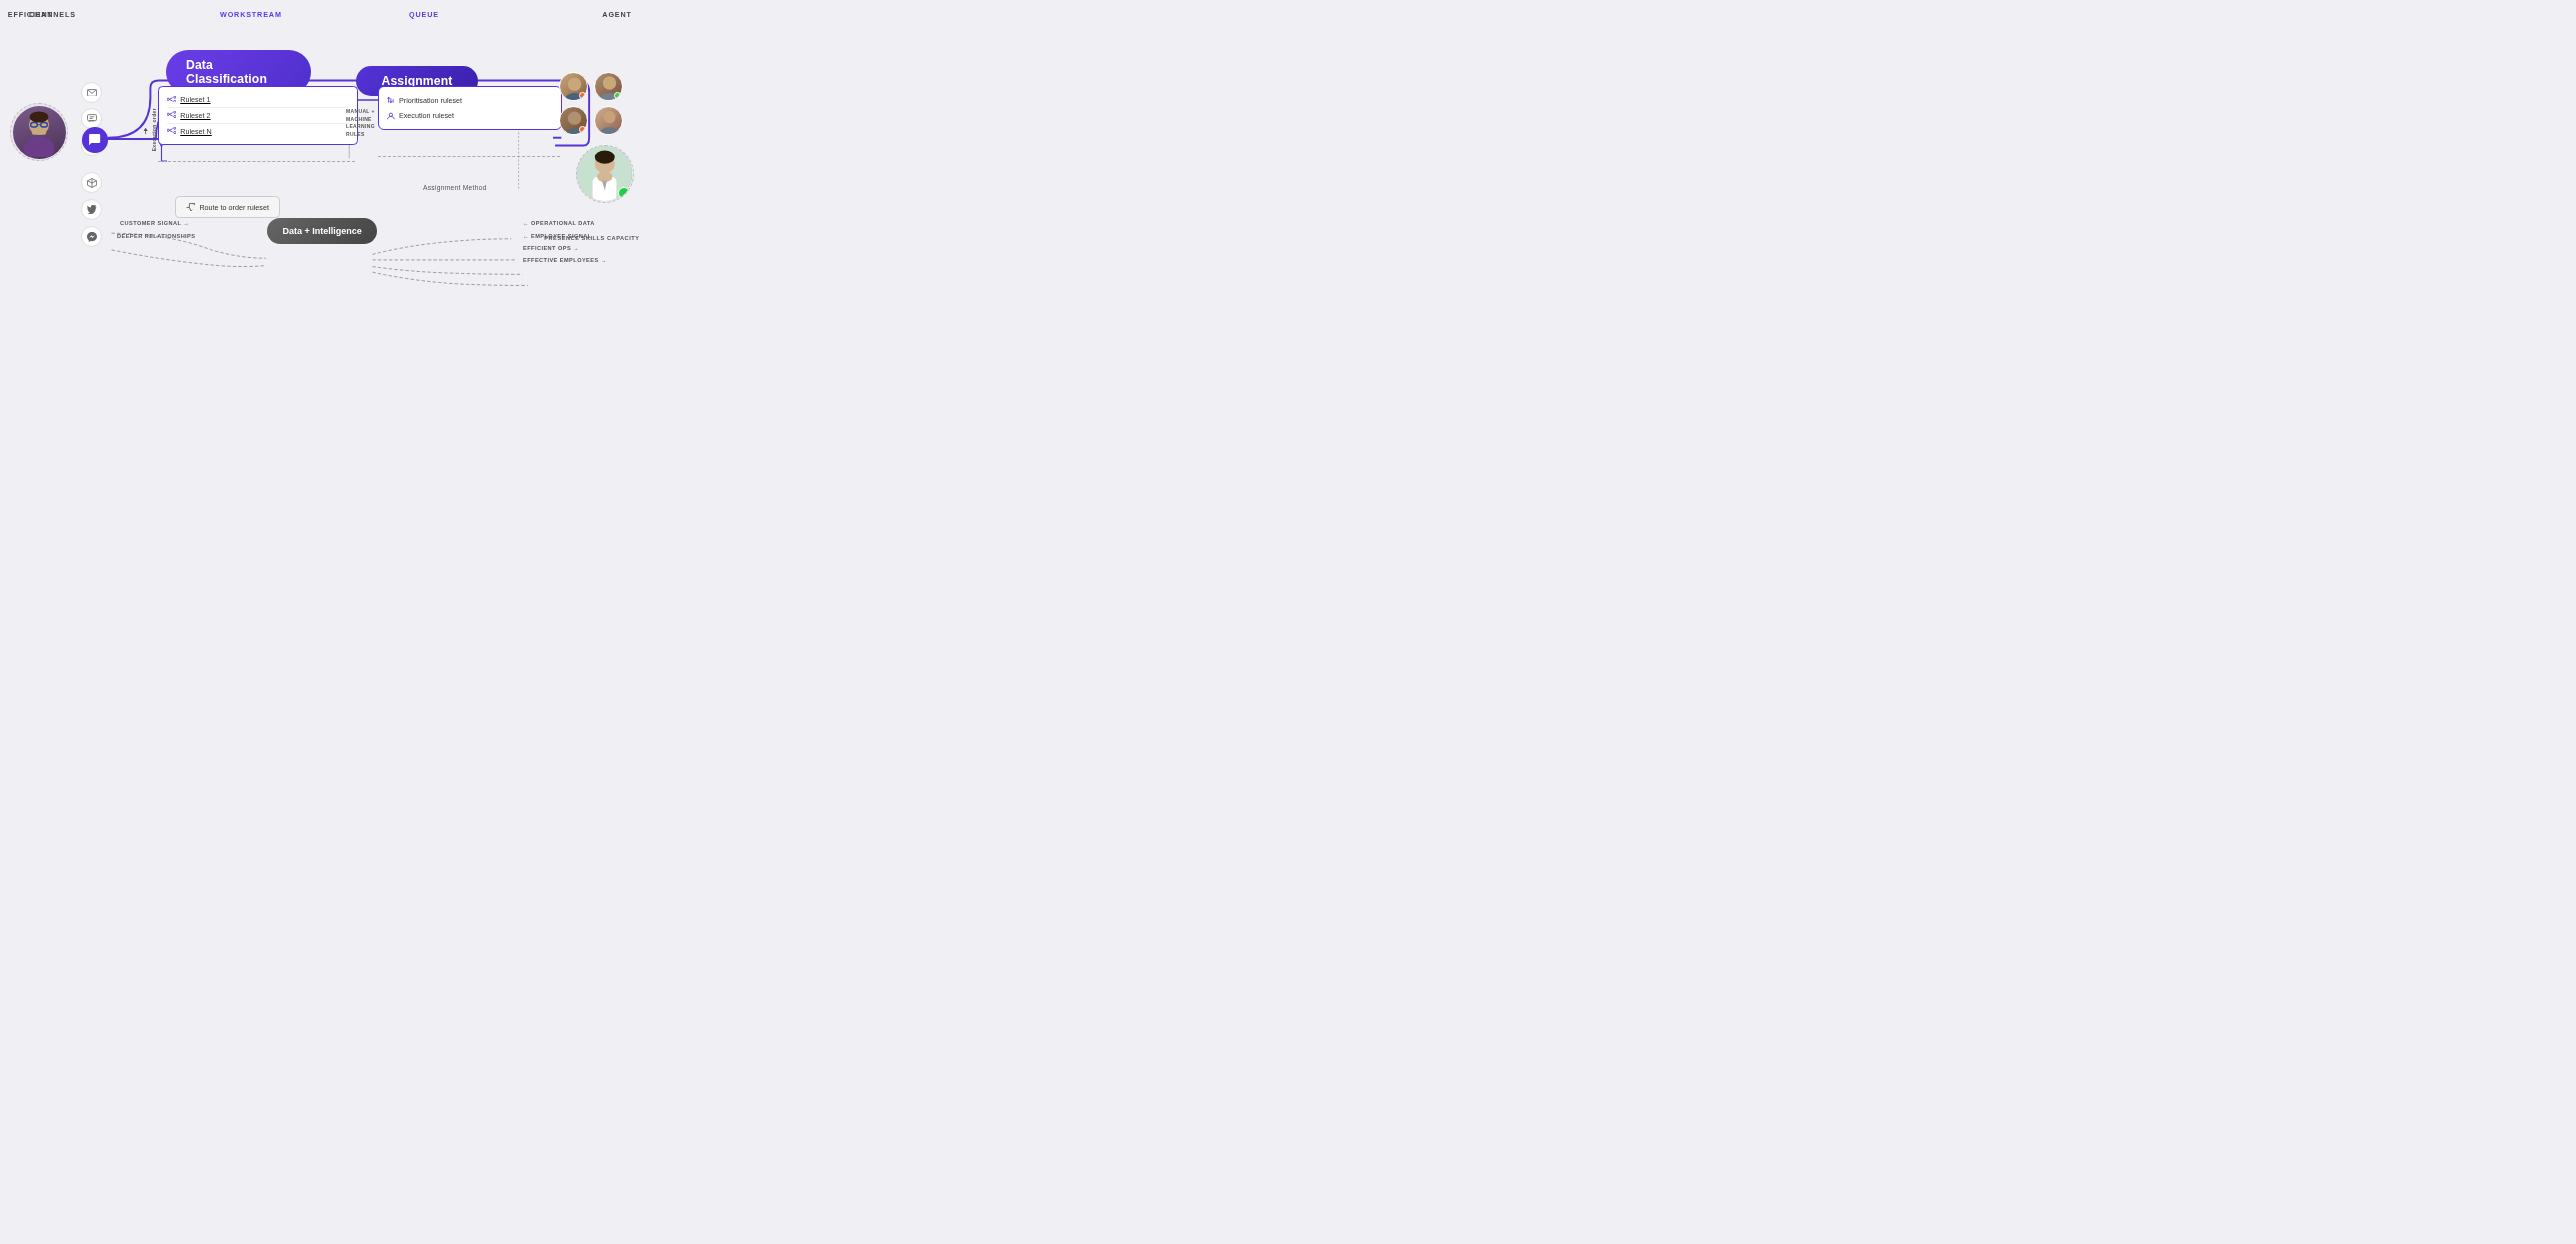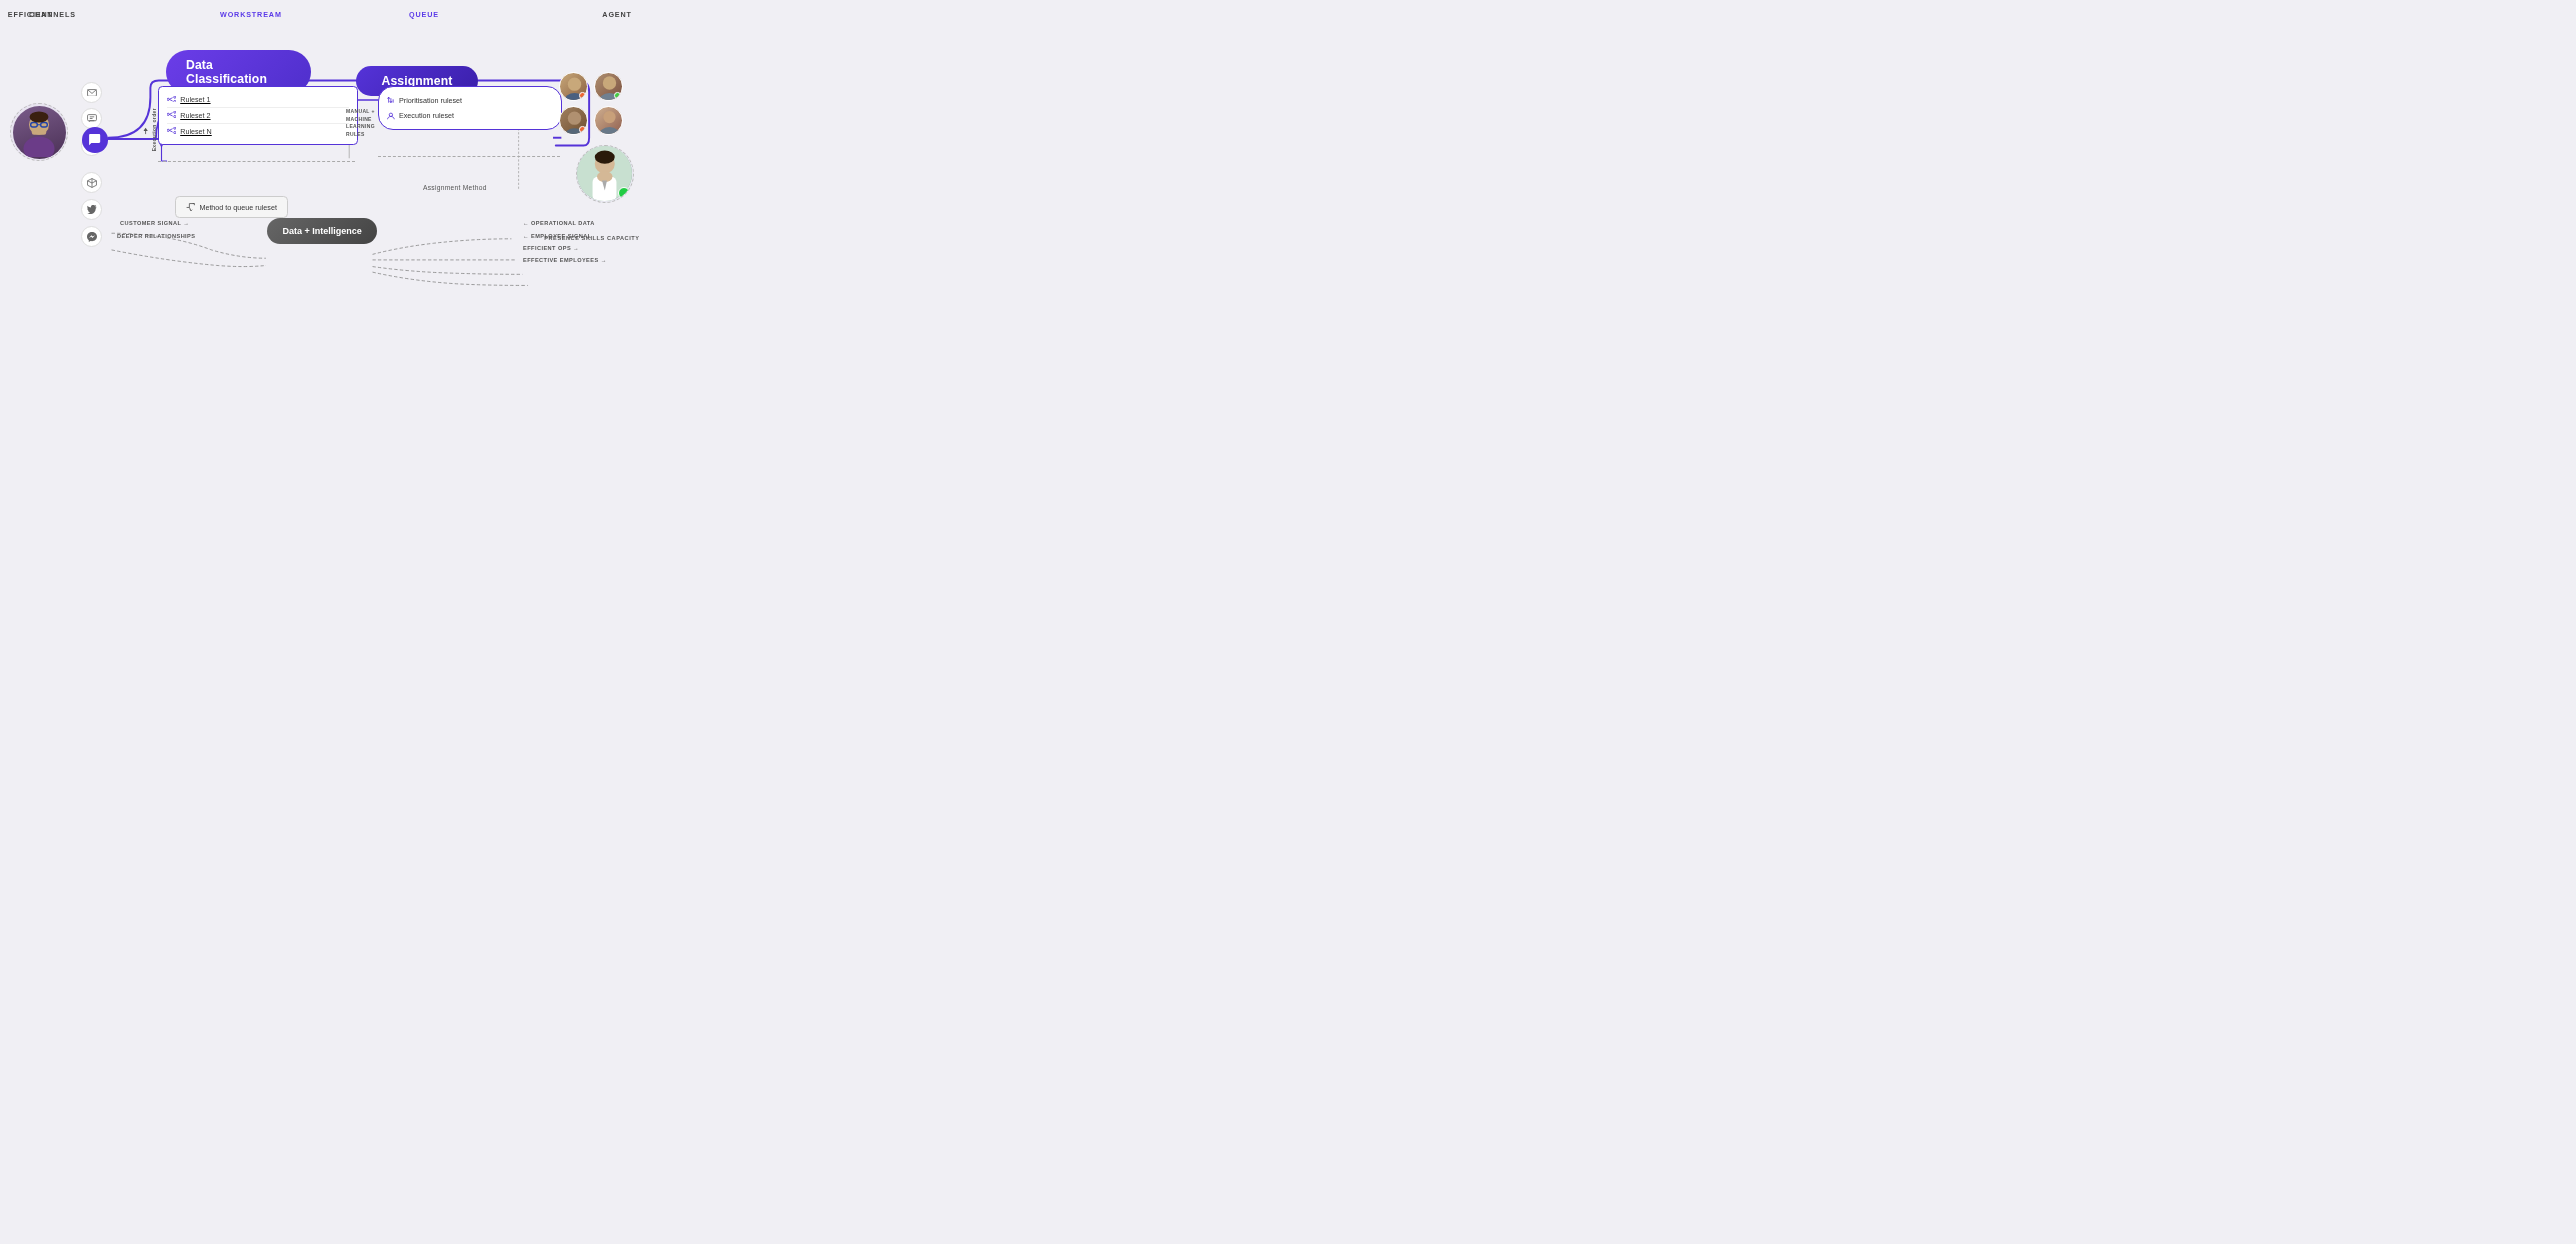--- a/index.html
+++ b/index.html
@@ -183,21 +183,21 @@
       gap: 4.4px;
     }
 
     
     .queue-box {
       position: absolute;
       top: 86px;
       left: 378px;
       width: 184px;
       border: 1.1px solid #5533d8;
-      border-radius: 15px;
+      border-radius: 6px;
       background: white;
       padding: 5.6px 7.8px;
     }
 
     .queue-row {
       display: flex;
       align-items: center;
       gap: 4.4px;
       padding: 3.3px 0;
       font-size: 7.2px;
@@ -435,21 +435,21 @@
 
   <div class="divider-line"></div>
 
   <div class="route-box">
     <svg width="9" height="7.8" viewBox="0 0 16 14" fill="none" stroke="#555" stroke-width="1.5">
       <polyline points="1,8 6,8 6,1 15,1"></polyline>
       <polyline points="12,1 15,1 15,4"></polyline>
       <polyline points="6,8 9,14"></polyline>
       <polyline points="7,12 9,14 11,12"></polyline>
     </svg>
-    <span>Method to queue ruleset</span>
+    <span>Route to order ruleset</span>
   </div>
 
   <div class="queue-box">
     <div class="queue-row">
       <svg width="7.8" height="7.8" viewBox="0 0 14 14" fill="none" stroke="#5533d8" stroke-width="1.5" style="flex-shrink:0">
         <line x1="3" y1="2" x2="3" y2="12"></line>
         <line x1="7" y1="4" x2="7" y2="12"></line>
         <line x1="11" y1="6" x2="11" y2="12"></line>
         <polyline points="1,5 3,2 5,5"></polyline>
         <polyline points="5,9 7,12 9,9"></polyline>

